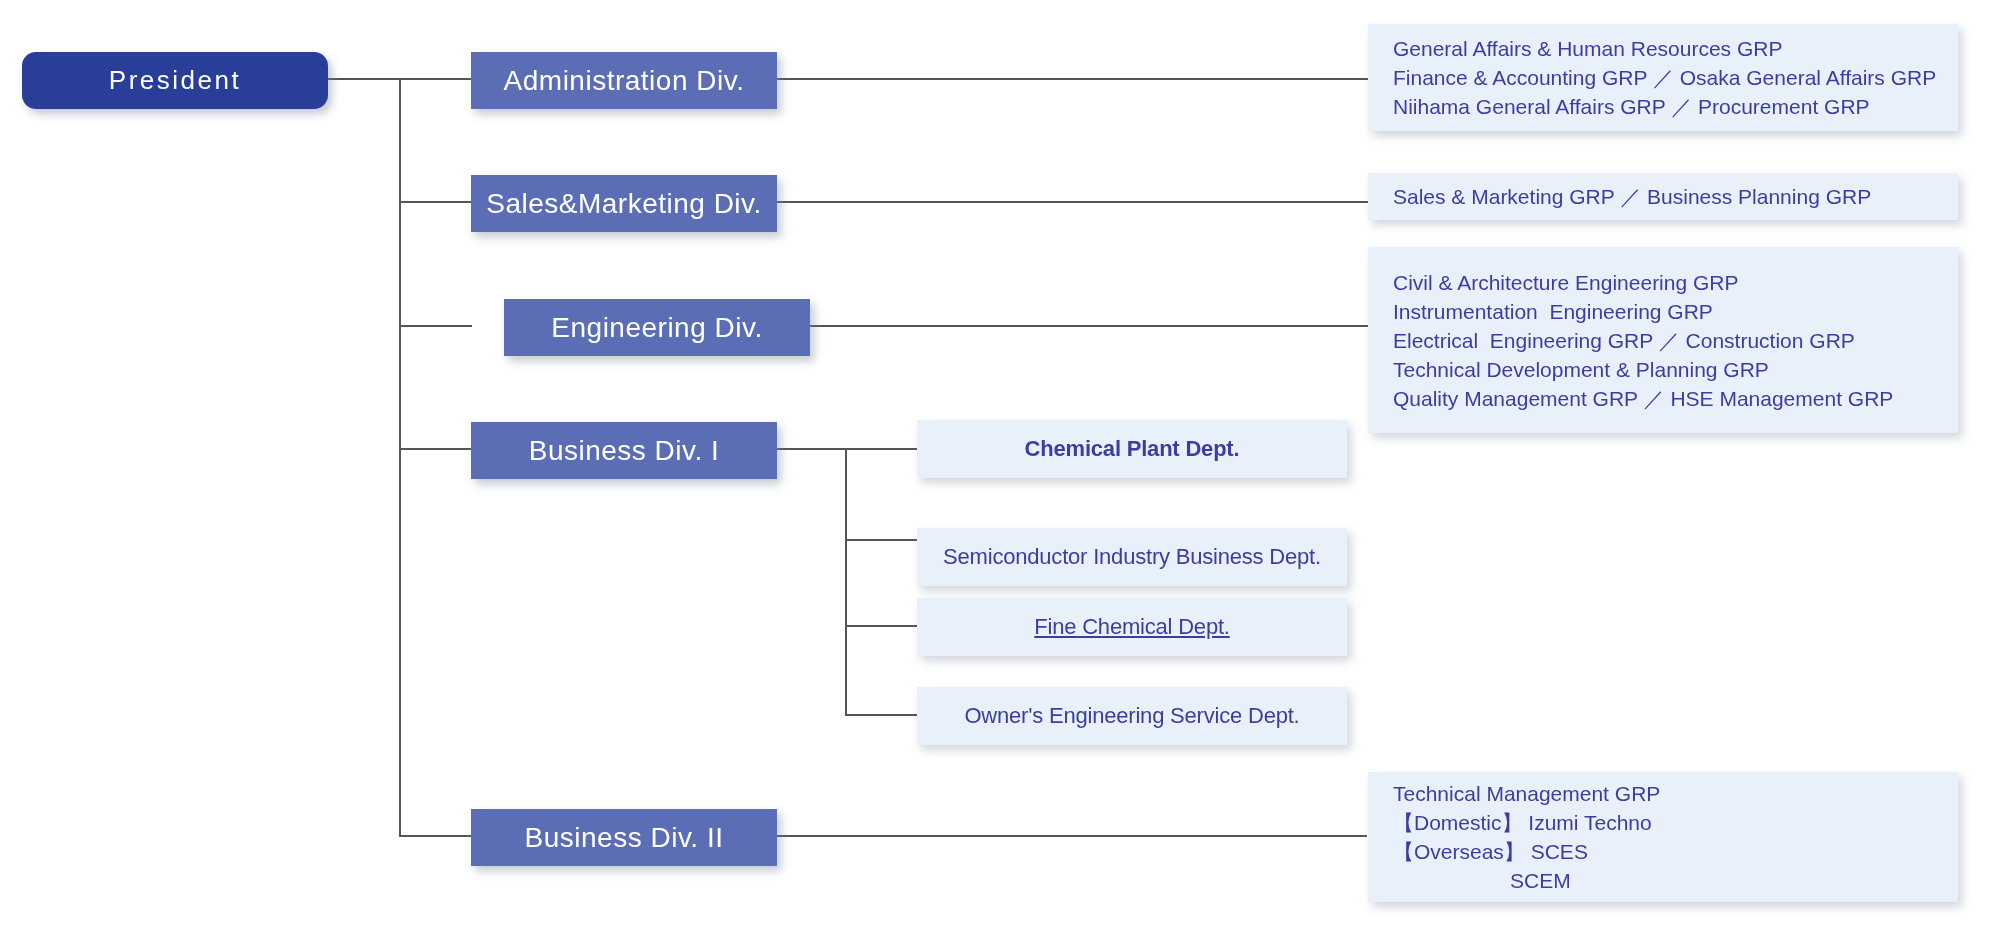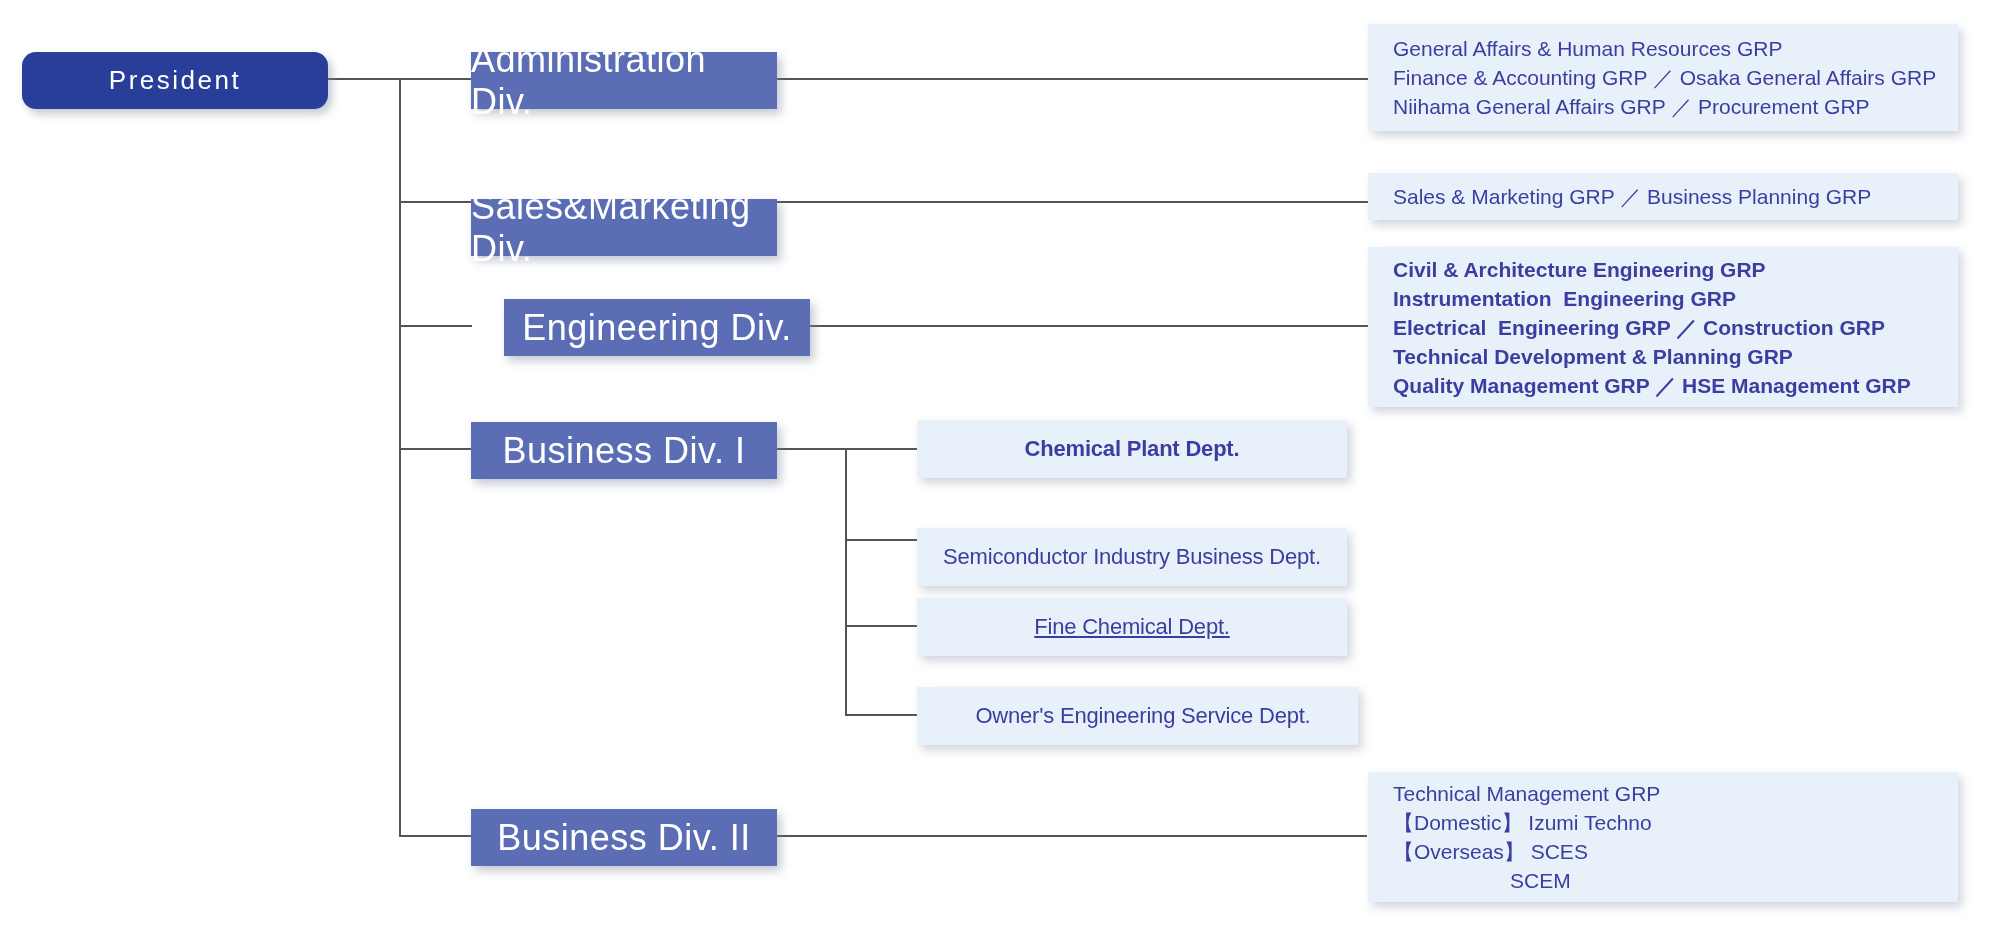--- a/index.html
+++ b/index.html
@@ -10,45 +10,45 @@
   .hline,.vline{position:absolute;background:#555555;}
   .hline{height:2px;}
   .vline{width:2px;}
 
   
   .nodebox{position:absolute;display:flex;align-items:center;justify-content:center;
            box-shadow:4px 5px 9px rgba(125,135,155,0.45);}
   .president{left:22px;top:52px;width:306px;height:57px;background:#293e98;
              color:#ffffff;font-size:26px;letter-spacing:2.5px;border-radius:14px;}
   .division{left:471px;width:306px;height:57px;background:#5b6eb5;
-            color:#ffffff;font-size:36px;letter-spacing:0.5px;}
+            color:#ffffff;font-size:28px;letter-spacing:0.5px;text-align:right;}
   .div-administration{top:52px;}
-  .div-sales{top:175px;margin-top:24px;}
+  .div-sales{top:175px;}
   .div-engineering{top:299px;margin-left:33px;}
   .div-business1{top:422px;}
   .div-business2{top:809px;}
 
   
   .dept{position:absolute;left:917px;width:430px;height:58px;background:#e8f1fa;
         color:#3b3ea0;font-size:22px;display:flex;align-items:center;justify-content:center;
         box-shadow:4px 5px 9px rgba(140,150,170,0.40);letter-spacing:-0.2px;}
   .dept-1{top:420px;font-weight:bold;}
   .dept-2{top:512px;margin-top:16px;}
   .dept-3{top:598px;text-decoration:underline;}
-  .dept-4{top:687px;padding-left:11px;}
+  .dept-4{top:687px;}
 
   
   .panel{position:absolute;left:1368px;width:590px;background:#e8f1fa;color:#3b3ea0;
          display:flex;flex-direction:column;justify-content:center;
          padding-left:25px;box-sizing:border-box;
          box-shadow:4px 5px 9px rgba(140,150,170,0.40);}
   .panel-line{font-size:21px;line-height:29px;white-space:pre-wrap;}
   .panel-administration{top:24px;height:107px;}
   .panel-sales{top:173px;height:47px;}
-  .panel-engineering{top:247px;height:160px;font-weight:bold;}
+  .panel-engineering{top:247px;height:186px;}
   .panel-business2{top:772px;height:130px;}
   .indent{padding-left:117px;}
 </style>
 </head>
 <body>
 
 <div id="canvas">
 
   <div class="hline" style="left:326px;top:78px;width:146px;"></div>
   <div class="vline" style="left:399px;top:78px;height:759px;"></div>

